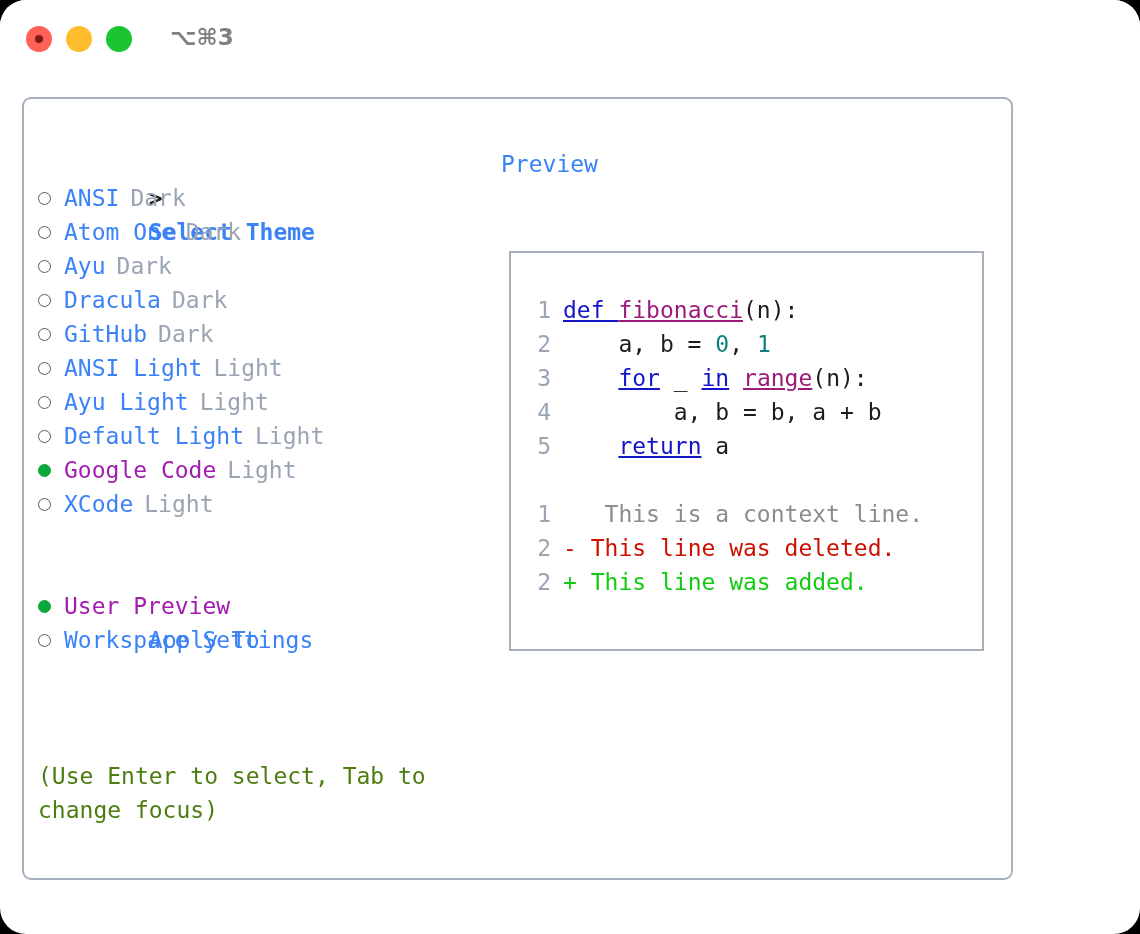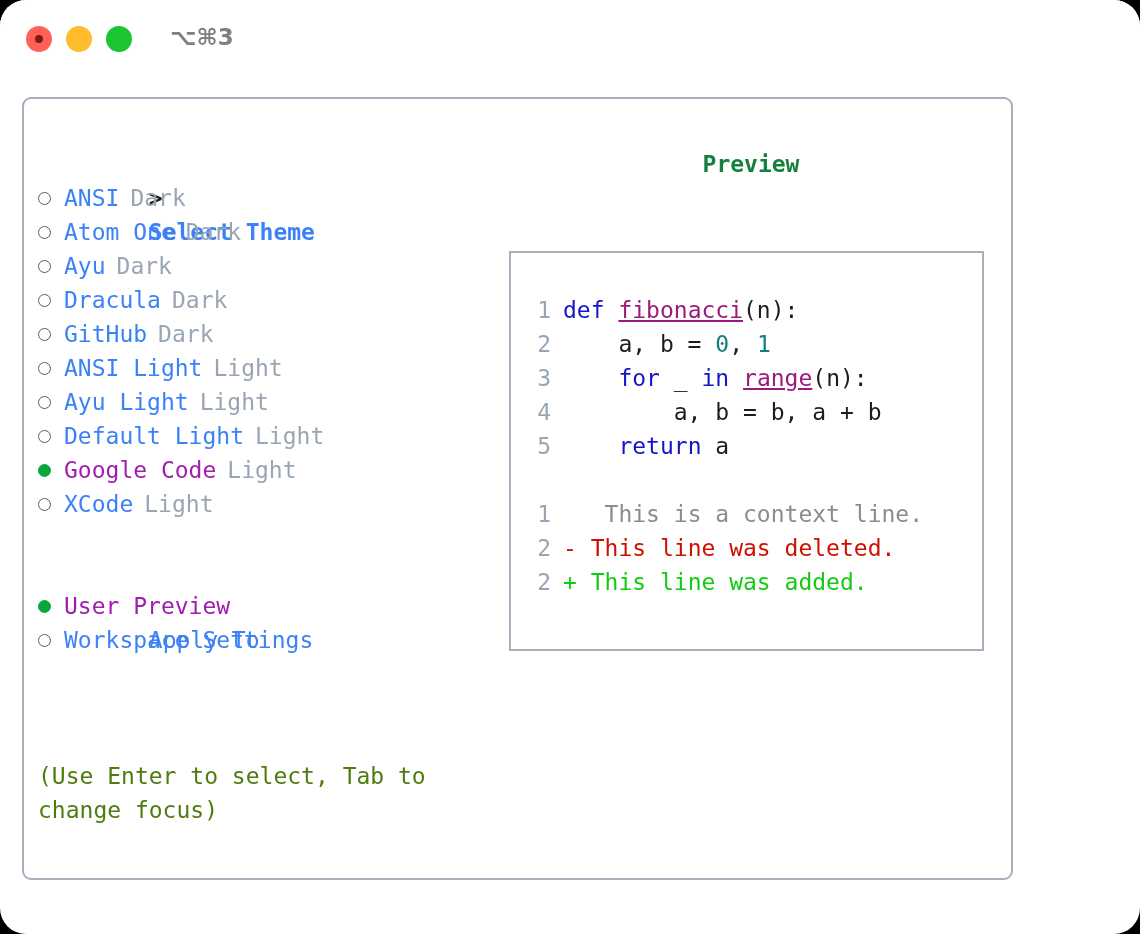--- a/index.html
+++ b/index.html
@@ -130,24 +130,23 @@
 
   
   #right-col {
     position: absolute;
     left: 477px;
     top: 48px;
     width: 500px;
   }
   #preview-title {
     font-size: 23px;
-    font-weight: bold;
-    color: #15803d;
-    line-height: 34px;
-    text-align: center;
+    font-weight: normal;
+    color: #3b82f6;
+    line-height: 34px;
   }
   #preview-box {
     position: absolute;
     left: 8px;
     top: 104px;
     width: 475px;
     height: 400px;
     border: 2px solid #a7b0bc;
     background: #ffffff;
     box-sizing: border-box;
@@ -161,21 +160,21 @@
     white-space: pre;
   }
   .cl { height: 34px; white-space: pre; }
   .ln {
     display: inline-block;
     width: 24px;
     text-align: right;
     color: #9aa5b4;
     margin-right: 12px;
   }
-  .kw   { color: #1414c8; }
+  .kw   { color: #1414c8; text-decoration: underline; }
   .fn   { color: #9b1a7a; text-decoration: underline; }
   .num  { color: #0e7f7f; }
   .pln  { color: #1c1c1c; }
   .ctx  { color: #8c8c8c; }
   .del  { color: #cc1100; }
   .add  { color: #11cc11; }
 </style>
 </head>
 <body>
 

